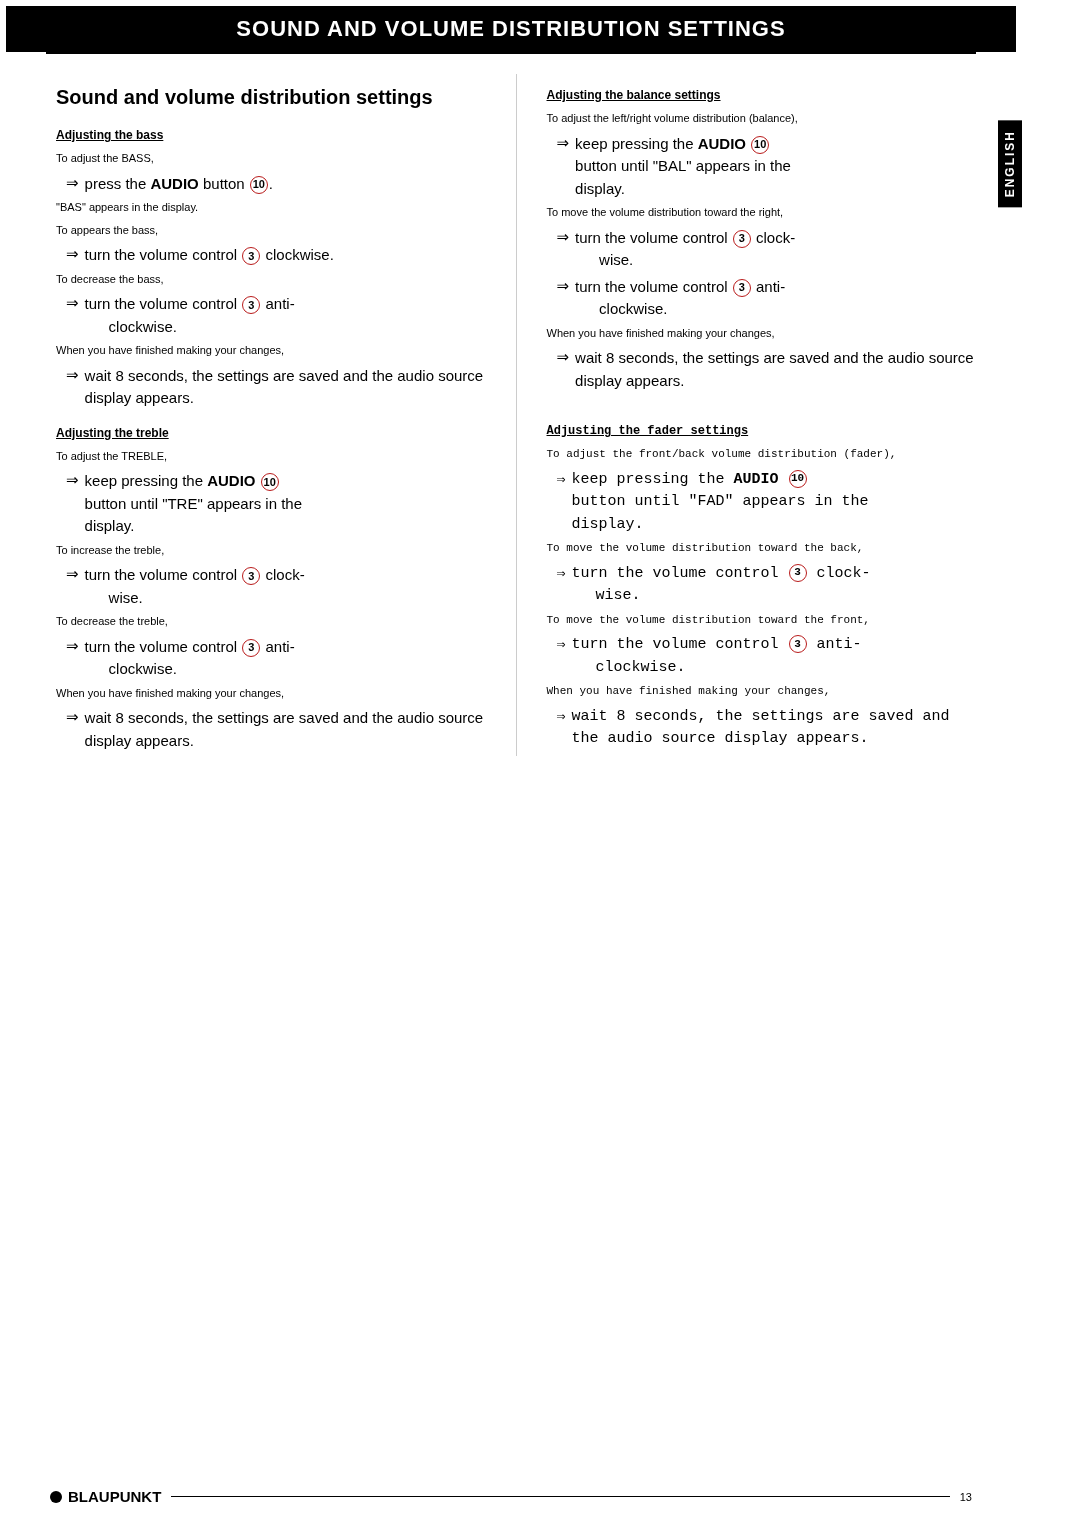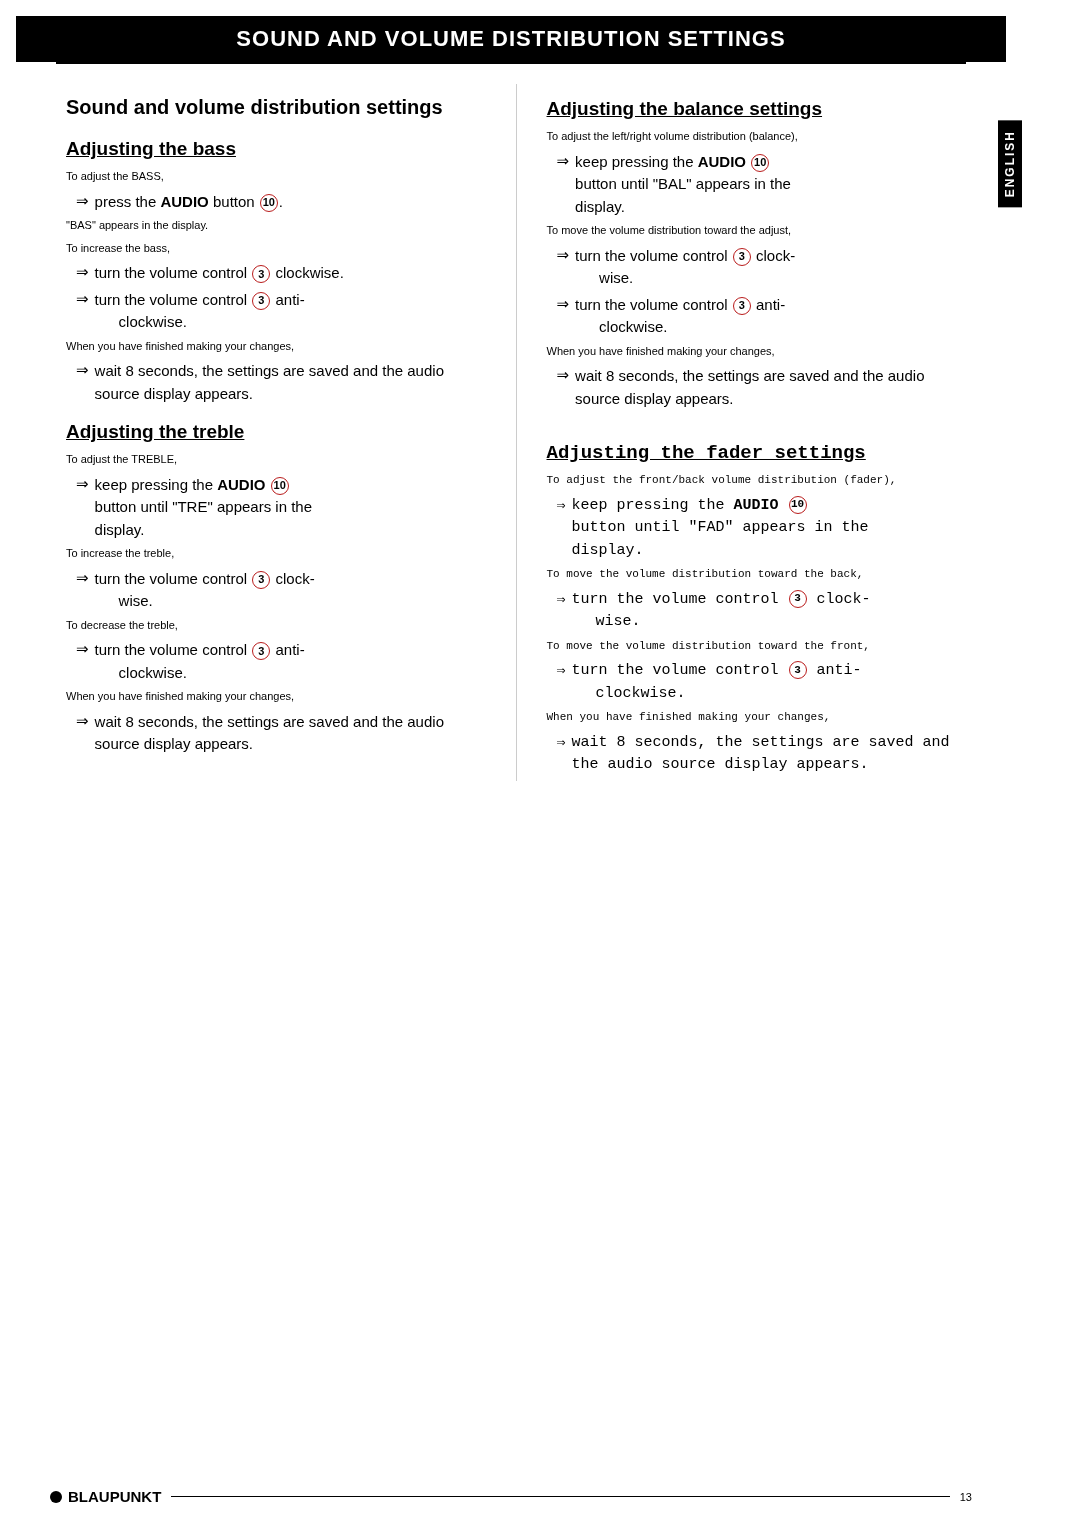--- a/index.html
+++ b/index.html
@@ -9,21 +9,21 @@
       background: #fff;
       font-family: Arial, Helvetica, sans-serif;
       font-size: 15px;
       color: #000;
       position: relative;
       overflow: hidden;
     }
     .page-container {
       width: 1022px;
       height: 1525px;
-      padding: 16px;
+      padding: 6px;
       position: relative;
     }
     .main-title-bar {
       background: #000;
       color: #fff;
       text-align: center;
       padding: 10px 20px;
       font-size: 22px;
       font-weight: bold;
       letter-spacing: 1px;
@@ -50,21 +50,21 @@
       padding-left: 30px;
     }
     .section-main-title {
       font-size: 20px;
       font-weight: bold;
       line-height: 1.3;
       margin-bottom: 18px;
       margin-top: 10px;
     }
     .section-heading {
-      font-size: 19px;
+      font-size: 12px;
       font-weight: bold;
       text-decoration: underline;
       margin-bottom: 8px;
       margin-top: 14px;
     }
     .para {
       font-size: 11px;
       line-height: 1.5;
       margin-bottom: 6px;
     }
@@ -180,28 +180,31 @@
         <div class="arrow-item">
           <span class="arrow">⇒</span>
           <span class="arrow-text">
             press the <strong>AUDIO</strong> button <span class="circled">10</span>.
           </span>
         </div>
         <p class="para">
           <span>"BAS" appears in the display.</span>
         </p>
         <p class="para">
-          <span>To increase the bass,</span>
+          <span>To appears the bass,</span>
         </p>
         <div class="arrow-item">
           <span class="arrow">⇒</span>
           <span class="arrow-text">
             turn the volume control <span class="circled">3</span> clockwise.
           </span>
         </div>
+        <p class="para">
+          <span>To decrease the bass,</span>
+        </p>
         <div class="arrow-item">
           <span class="arrow">⇒</span>
           <span class="arrow-text">
             turn the volume control <span class="circled">3</span> anti-<br>
             <span class="indent">clockwise.</span>
           </span>
         </div>
         <p class="para">
           <span>When you have finished making your changes,</span>
         </p>
@@ -272,21 +275,21 @@
         </p>
         <div class="arrow-item">
           <span class="arrow">⇒</span>
           <span class="arrow-text">
             keep pressing the <strong>AUDIO</strong> <span class="circled">10</span><br>
             button until "BAL" appears in the<br>
             display.
           </span>
         </div>
         <p class="para">
-          To move the volume distribution toward the adjust,
+          To move the volume distribution toward the right,
         </p>
         <div class="arrow-item">
           <span class="arrow">⇒</span>
           <span class="arrow-text">
             turn the volume control <span class="circled">3</span> clock-<br>
             <span class="indent">wise.</span>
           </span>
         </div>
         <div class="arrow-item">
           <span class="arrow">⇒</span>

